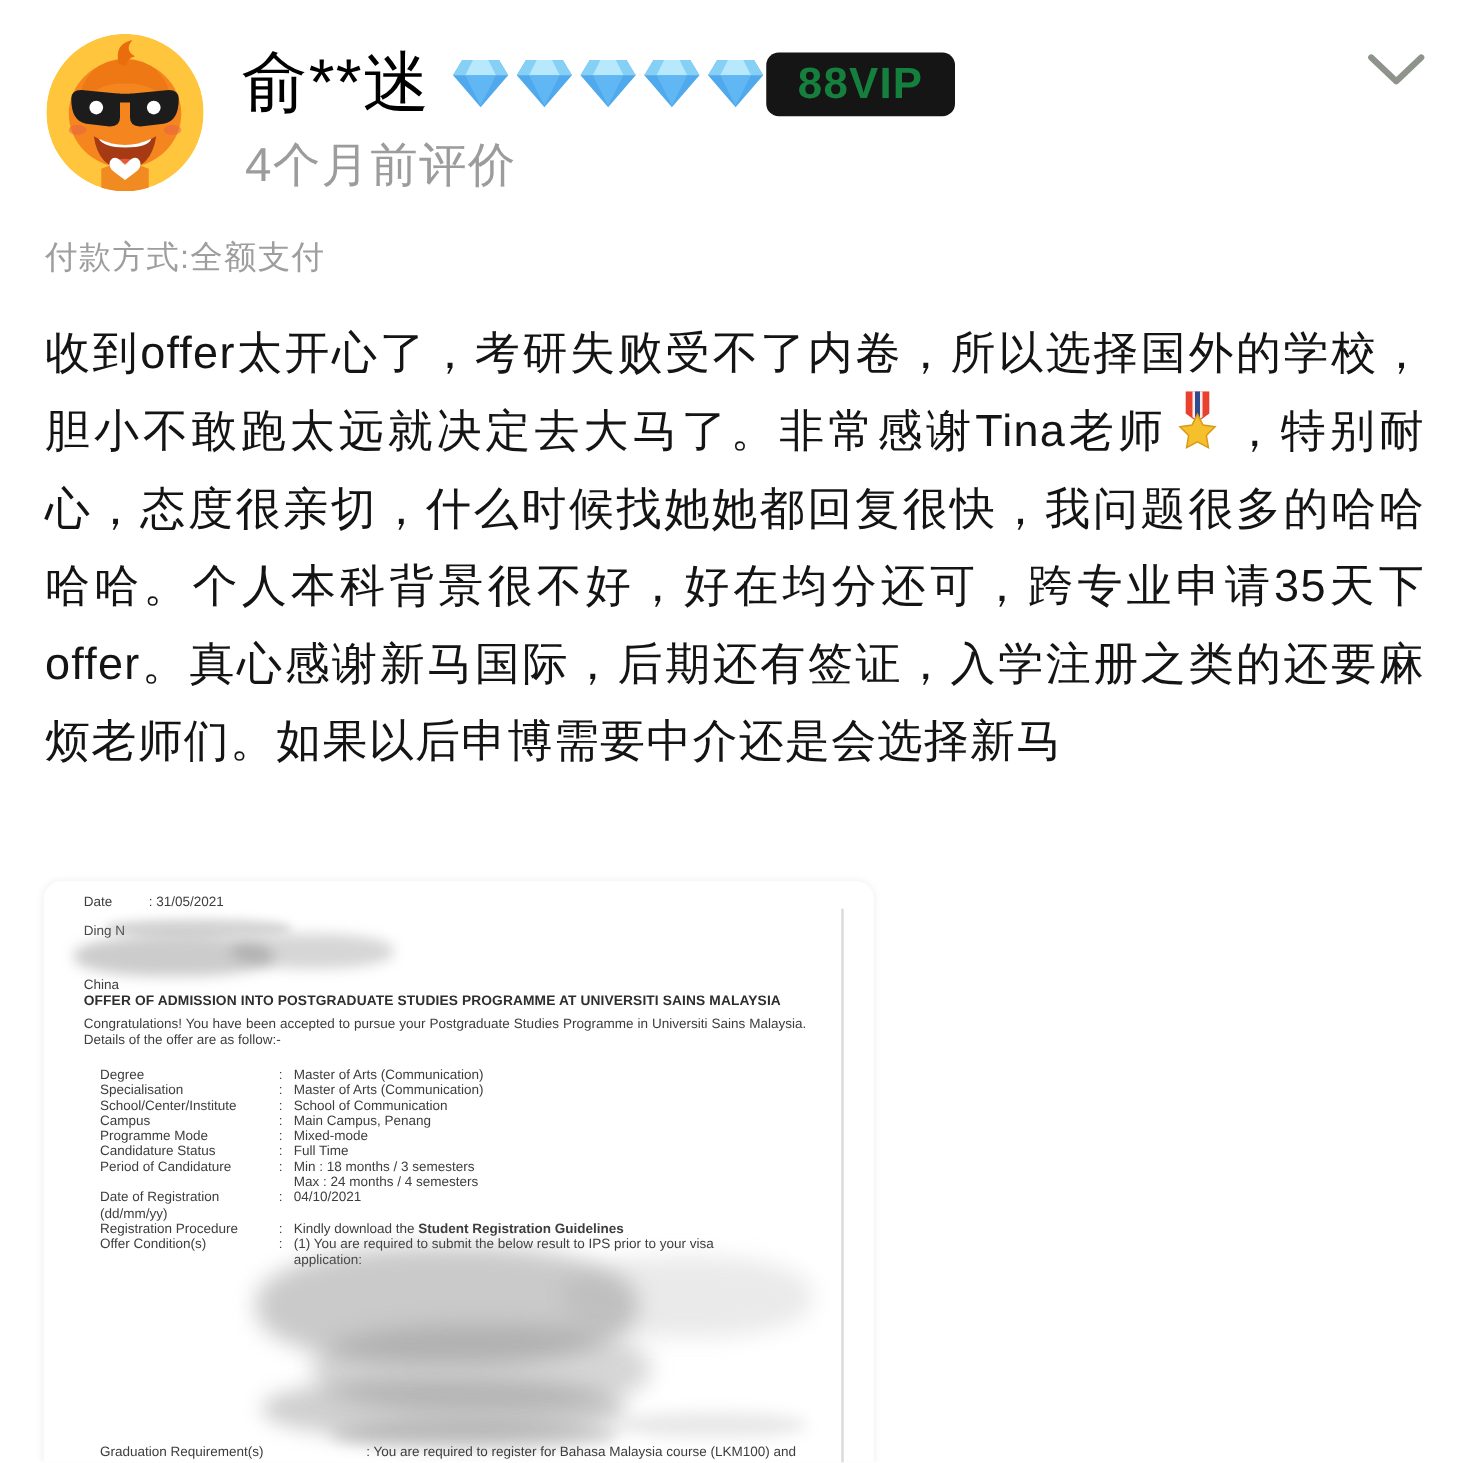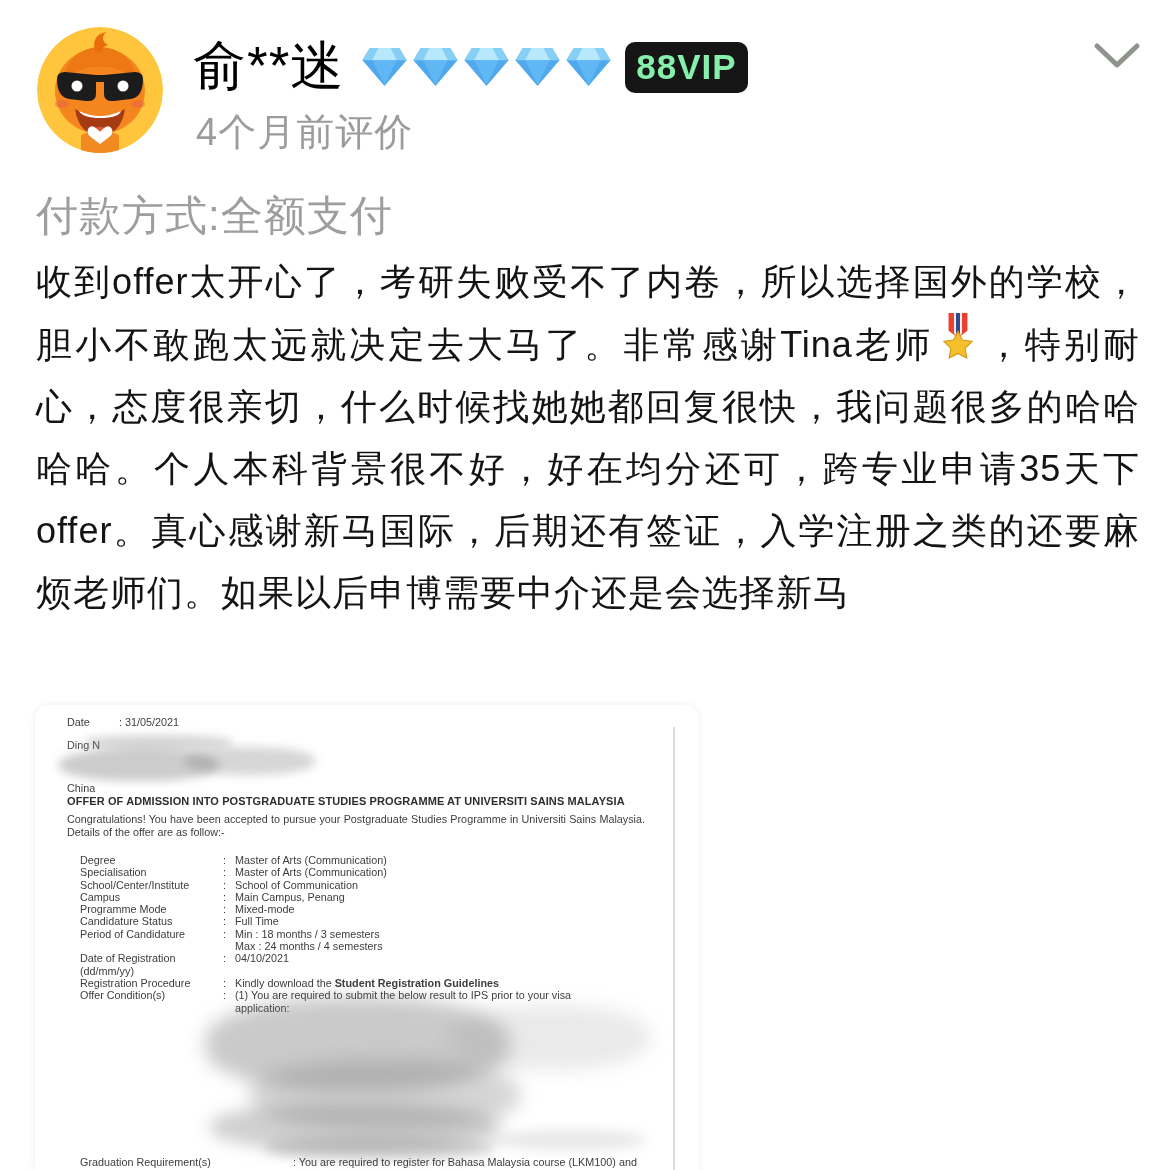--- a/index.html
+++ b/index.html
@@ -20,35 +20,35 @@
     position:absolute; left:193px; top:34px; height:66px;
     display:flex; align-items:center;
   }
   .username {
     font-size:53px; font-weight:400; color:#000; letter-spacing:1px;
     font-family:"Liberation Sans", sans-serif;
   }
   .diamonds { display:flex; align-items:center; gap:2px; margin-left:16px; }
   .diamond svg { display:block; width:49px; height:45px; }
   .vip-badge {
-    margin-left:12px; background:#151515; color:#86efac;
+    margin-left:0; background:#151515; color:#15803d;
     font-size:35px; font-weight:700; line-height:1;
-    padding:7px 11px 9px; border-radius:10px; letter-spacing:1px;
+    padding:7px 25px 9px; border-radius:10px; letter-spacing:1px;
   }
   .review-time {
     position:absolute; left:196px; top:107px;
     font-size:38px; color:#9C9C9C; letter-spacing:1px;
   }
   .chevron { position:absolute; left:1093px; top:42px; width:48px; height:28px; }
   .chevron svg { display:block; }
 
   
   .payment {
     position:absolute; left:36px; top:188px;
-    font-size:42px; color:#9E9E9E; letter-spacing:1px;
+    font-size:26px; color:#9E9E9E; letter-spacing:1px;
   }
   .review-text {
     position:absolute; left:36px; top:251px; width:1104px;
     font-size:36px; line-height:62px; color:#141414;
     font-weight:500; letter-spacing:1px; text-align:justify;
   }
   .medal-inline { display:inline-block; vertical-align:-8px; margin:0 4px; }
   .medal-inline svg { display:block; width:42px; height:52px; }
 
   

